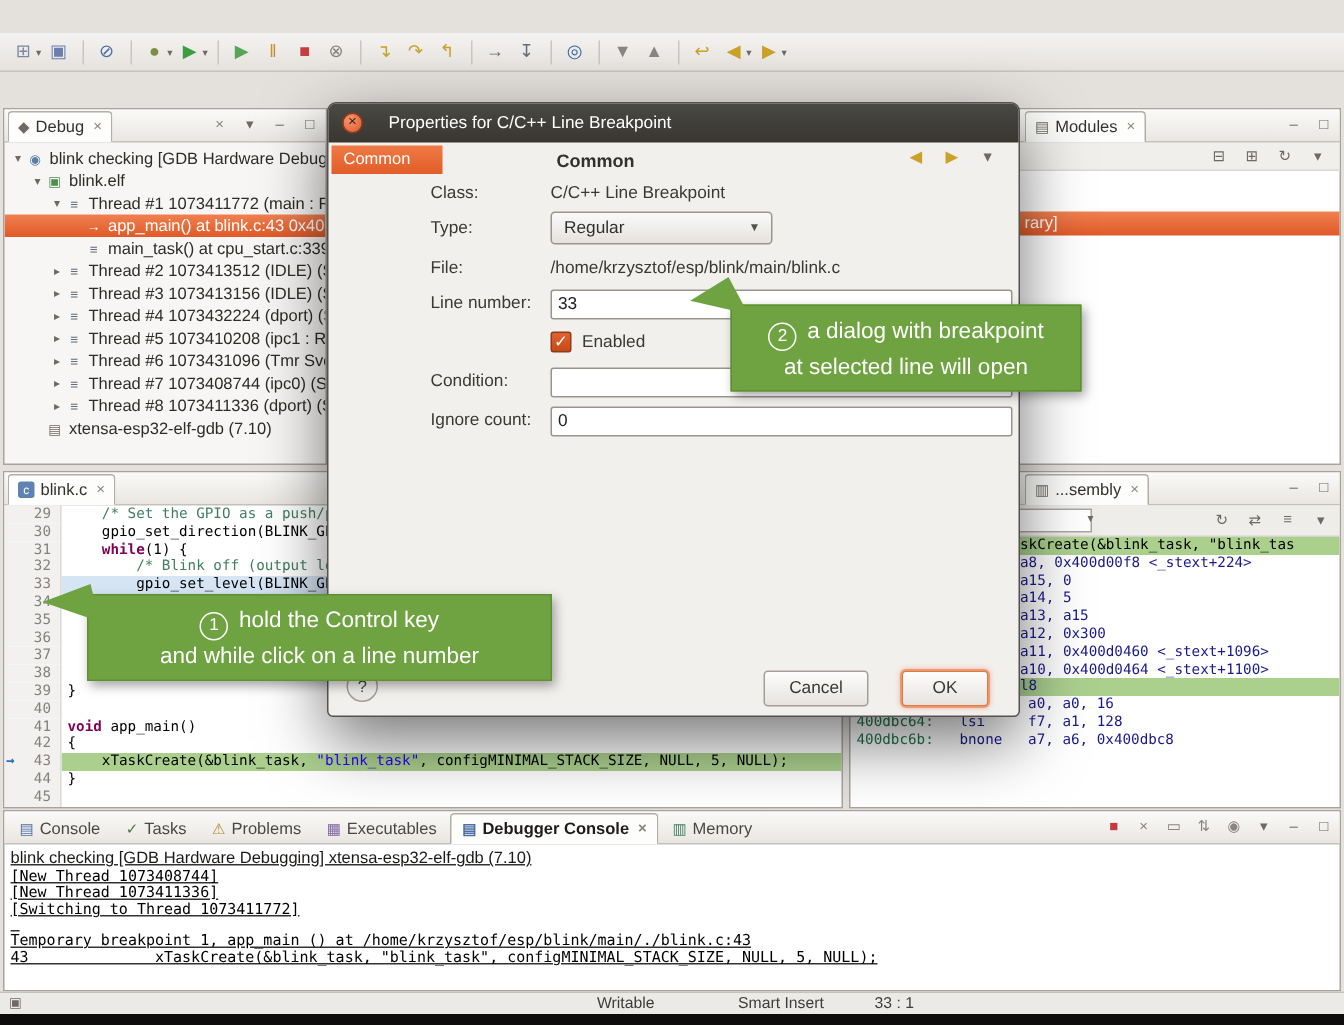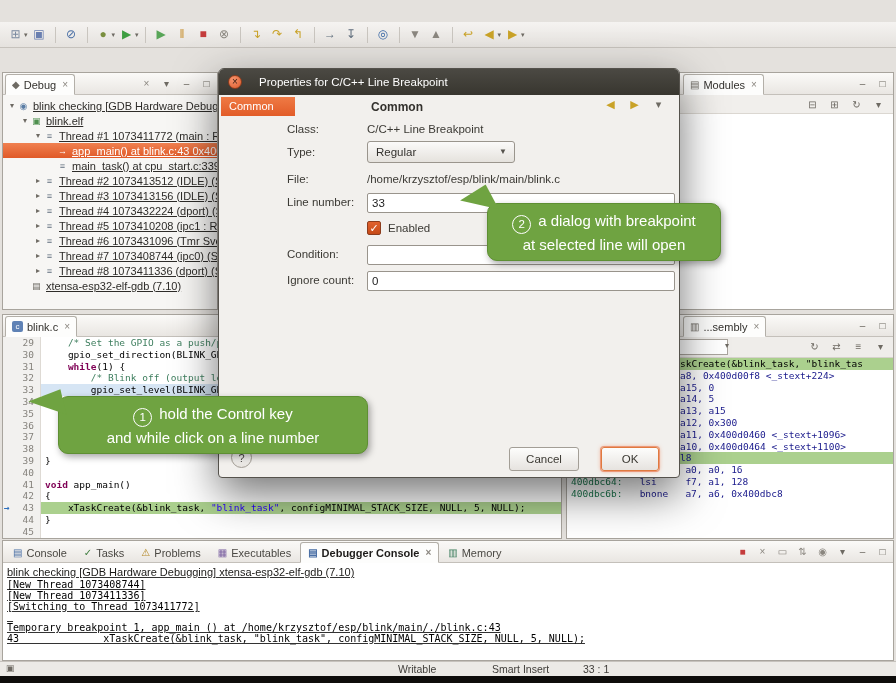--- a/index.html
+++ b/index.html
@@ -31,21 +31,21 @@
   .vctrl{position:absolute;right:4px;top:0;height:20px;display:flex;align-items:center;gap:7px;}
   .vicon{font-size:10px;color:#6e6a63;width:13px;text-align:center;}
   .ftab-icon{display:inline-block;width:11px;height:11px;background:#5f82b5;color:#fff;font-size:8px;line-height:11px;text-align:center;border-radius:2px;}
   .gtab-icon{font-size:10px;color:#6e6a63;}
   
   .debugview{left:2px;top:72px;width:216px;height:238px;background:#f7f6f4;}
   .tree{padding-top:3px;overflow:hidden;height:213px;}
   .trow{height:15px;display:flex;align-items:center;white-space:nowrap;overflow:hidden;font-size:11px;color:#2e2c29;}
   .tarrow{width:10px;font-size:8px;color:#6e6a63;flex:none;text-align:center;}
   .ticon{width:13px;font-size:9px;flex:none;text-align:center;margin-right:3px;}
-  .tlabel{flex:none;text-decoration:underline;}
+  .tlabel{flex:none;}
   .tsel{background:linear-gradient(#f08050,#e05a28);color:#fff;}
   
   .modulesview{left:566px;top:72px;width:328px;height:238px;}
   .modulesview .vtab{left:116px;}
   .vtools{height:18px;background:#f1efec;border-bottom:1px solid #dbd7d1;display:flex;align-items:center;justify-content:flex-end;gap:9px;padding-right:8px;}
   .modrow{margin-top:27px;height:16px;background:linear-gradient(#f08050,#e05a28);color:#fff;font-size:11px;line-height:16px;padding-left:116px;white-space:nowrap;}
   
   .editorview{left:2px;top:314px;width:560px;height:225px;}
   .eline{display:flex;height:11.8px;line-height:11.8px;font-family:"DejaVu Sans Mono",monospace;font-size:9.5px;}
   .egut{width:38px;flex:none;background:#f2f1ef;color:#85827c;text-align:right;padding-right:6px;border-right:1px solid #dedad4;box-sizing:border-box;position:relative;}
@@ -105,21 +105,21 @@
   .in-cond{top:176px;}
   .in-ign{top:202px;}
   .dcheck{position:absolute;left:148px;top:152px;width:14px;height:14px;background:linear-gradient(#e0622f,#c64a17);border:1px solid #8c3c1d;border-radius:2px;color:#fff;font-size:11px;line-height:13px;text-align:center;box-sizing:border-box;}
   .dcheck::after{content:"✓";}
   .dchecklabel{position:absolute;left:169px;top:153px;font-size:11.5px;color:#3b3934;}
   .dhelp{position:absolute;left:12px;top:378px;width:21px;height:21px;border-radius:50%;border:1px solid #a29d95;background:linear-gradient(#fdfdfc,#e7e4e0);text-align:center;line-height:21px;font-size:11px;color:#4a4843;box-sizing:border-box;}
   .dbtn{position:absolute;top:378px;height:24px;background:linear-gradient(#fdfdfc,#e6e3df);border:1px solid #a39e96;border-radius:3px;font-size:11.5px;text-align:center;line-height:22px;color:#3a3832;box-sizing:border-box;}
   .btn-cancel{left:290px;width:70px;}
   .btn-ok{left:382px;width:58px;border-color:#e0793f;box-shadow:0 0 0 1px rgba(233,107,60,.55),0 0 4px rgba(233,107,60,.6);}
   
-  .callout{position:absolute;z-index:100;background:#6fa341;border:1px solid #5e8f33;border-radius:10px;color:#fff;box-shadow:2px 3px 7px rgba(0,0,0,.35);text-align:center;font-size:15px;line-height:21px;padding:6px 10px;}
+  .callout{position:absolute;z-index:100;background:#6fa341;border:1px solid #5e8f33;border-radius:0;color:#fff;box-shadow:2px 3px 7px rgba(0,0,0,.35);text-align:center;font-size:15px;line-height:21px;padding:6px 10px;}
   .callout .tail{position:absolute;width:0;height:0;border-style:solid;}
   .co1{left:58px;top:396px;width:288px;height:44px;}
   .co1 .tail{left:-29px;top:-4px;border-width:4px 34px 22px 0;border-color:transparent #6fa341 transparent transparent;transform:rotate(-14deg);}
   .co2{left:487px;top:203px;width:212px;height:44px;}
   .co2 .tail{left:-24px;top:-14px;border-width:2px 30px 26px 0;border-color:transparent #6fa341 transparent transparent;transform:rotate(-28deg);}
   .ncirc{display:inline-block;width:17px;height:17px;border:1.5px solid #fff;border-radius:50%;line-height:16px;text-align:center;font-size:11.5px;margin-right:7px;vertical-align:-2px;}
 </style>
 </head>
 <body>
 
@@ -266,20 +266,21 @@
           <span class="vicon" style="color: rgb(110, 106, 99);">–</span>
           <span class="vicon" style="color: rgb(110, 106, 99);">□</span>
         </div>
     </div>
     <div class="vtools">
         <span class="vicon" style="color: rgb(110, 106, 99);">⊟</span>
         <span class="vicon" style="color: rgb(110, 106, 99);">⊞</span>
         <span class="vicon" style="color: rgb(110, 106, 99);">↻</span>
         <span class="vicon" style="color: rgb(110, 106, 99);">▾</span>
       </div>
+    <div class="modrow">rary]</div>
   </div>
 
   <div class="view editorview">
     <div class="viewhead">
       <div class="vtab">
         <span class="ftab-icon">c</span>
         <span>blink.c</span>
         <span class="tabx">×</span>
       </div>
     </div>

